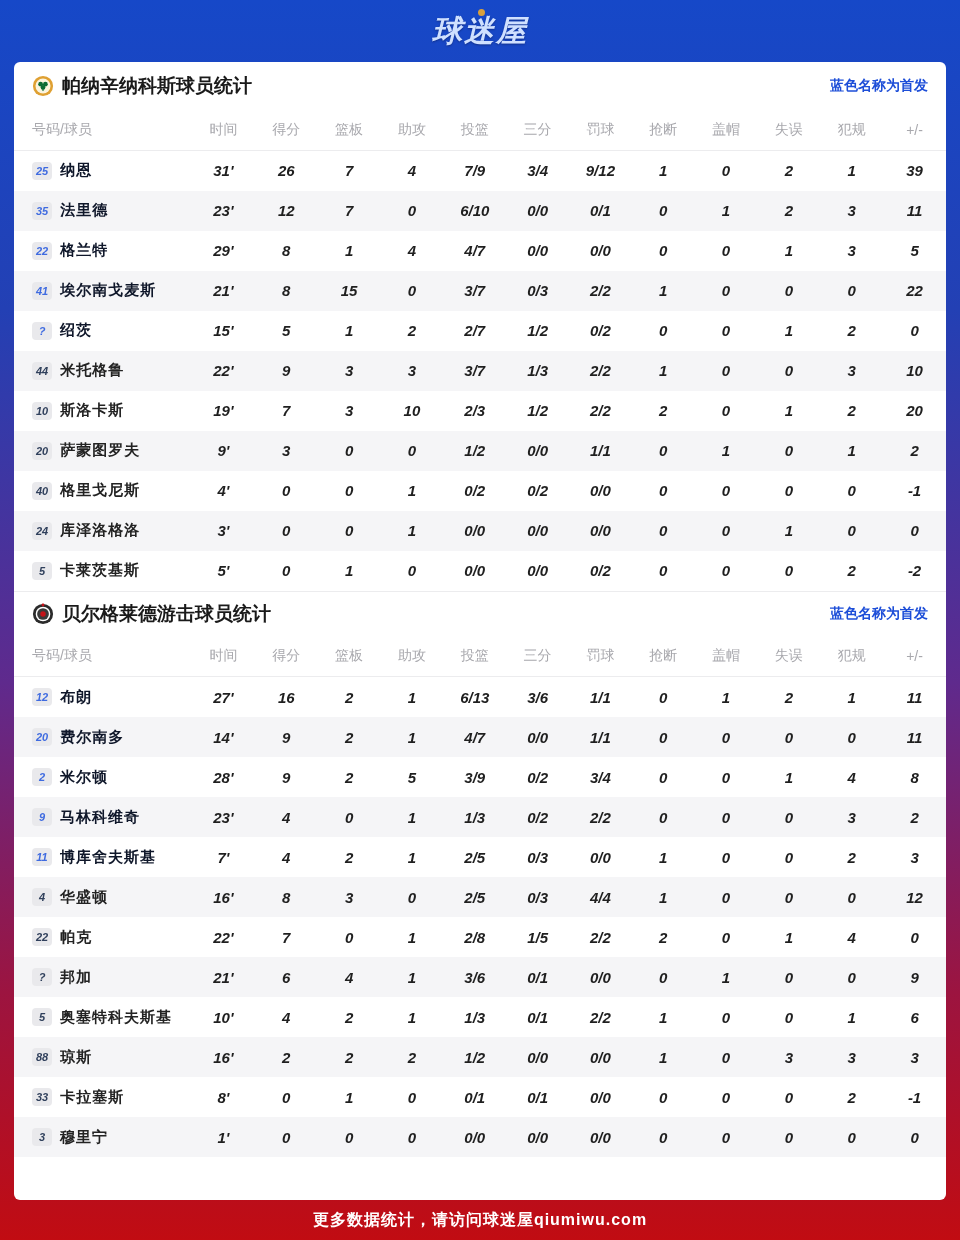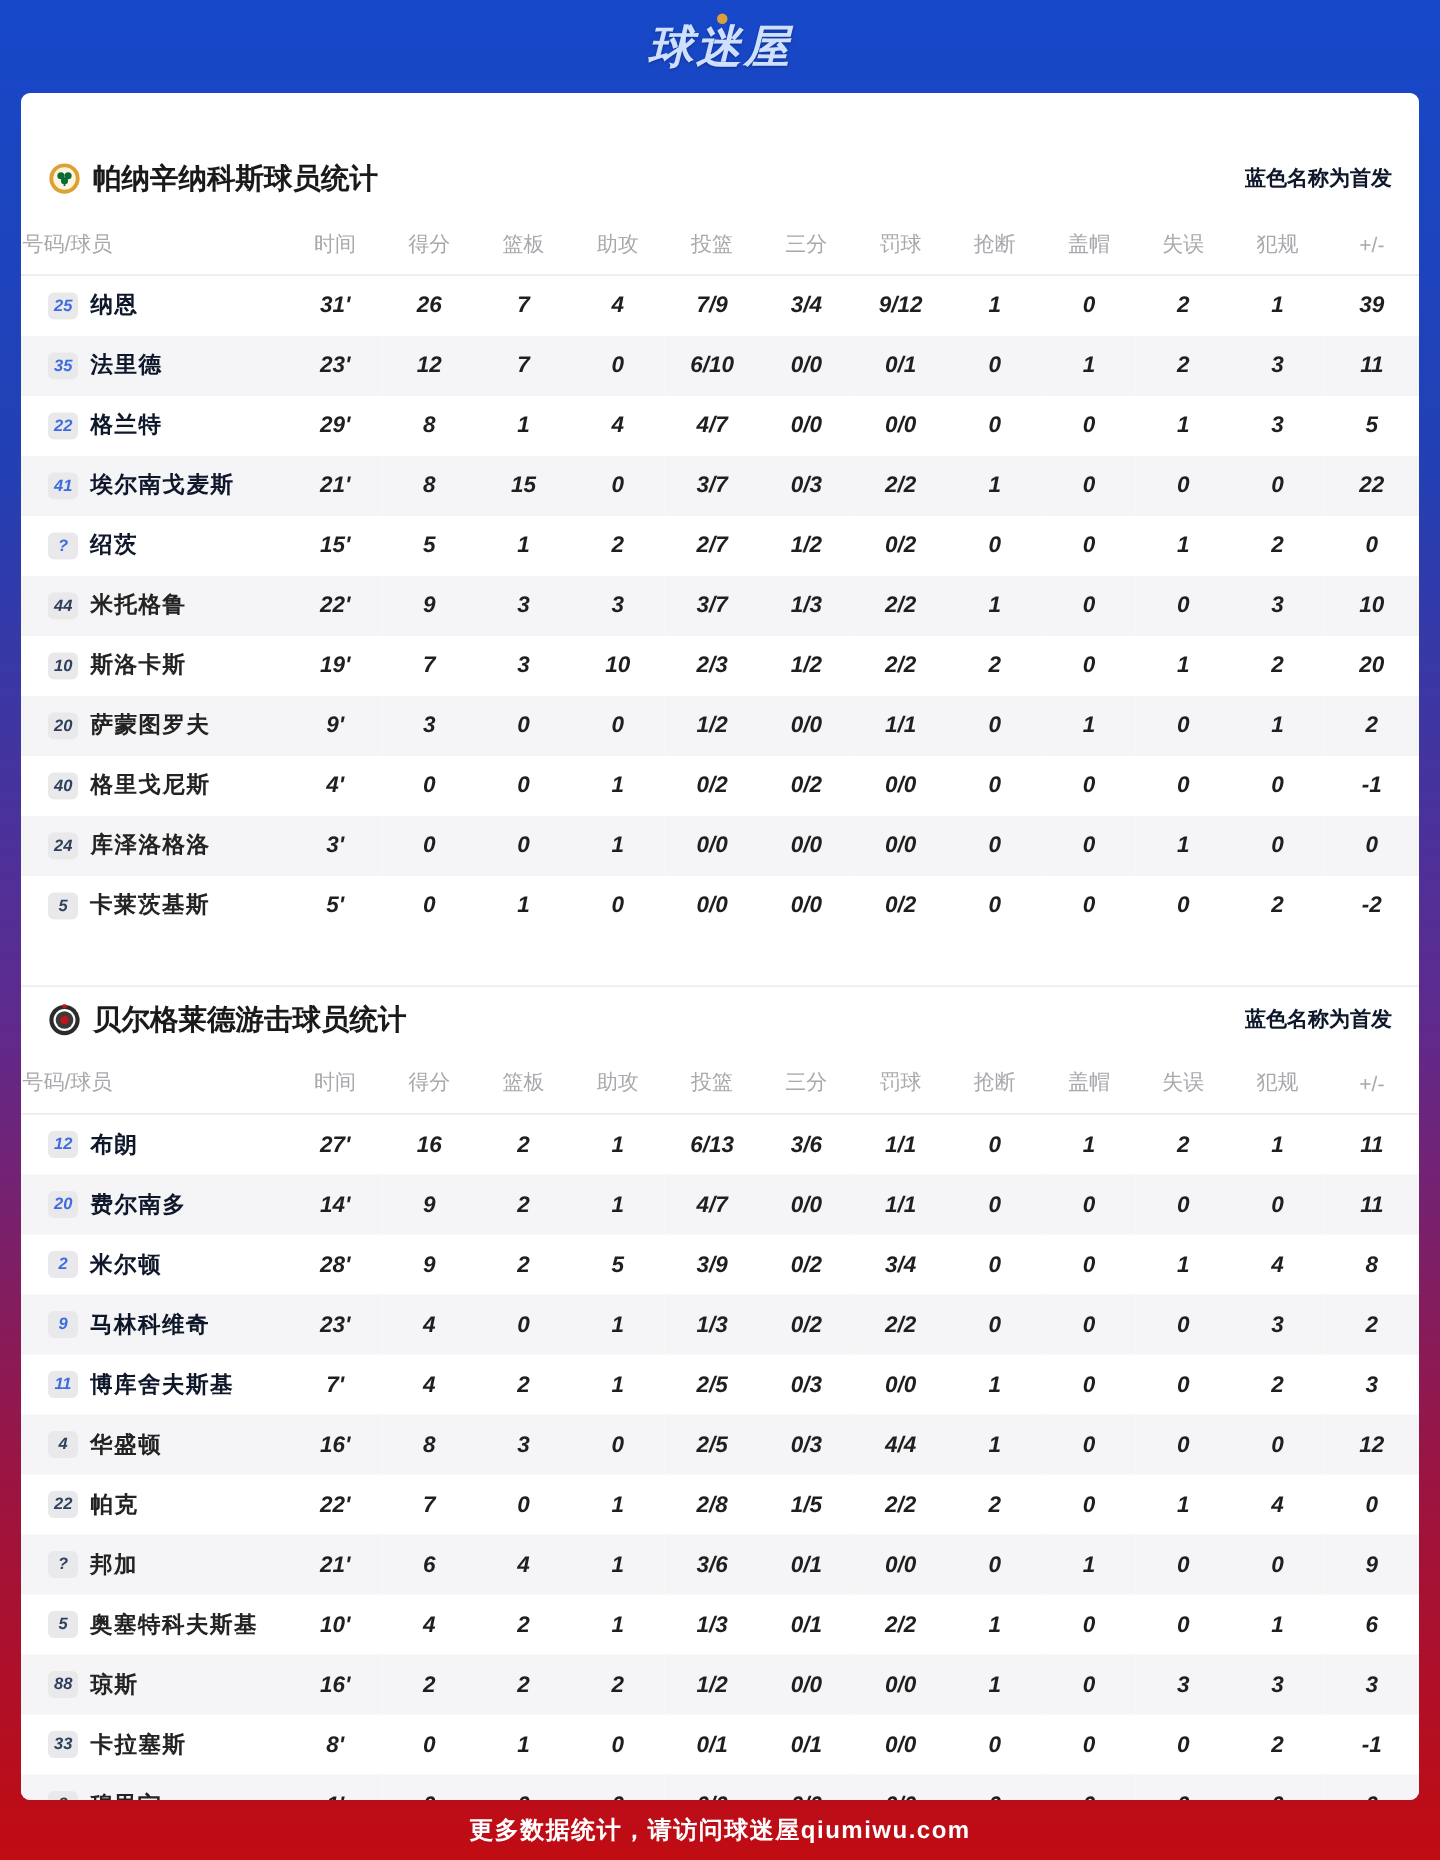--- a/index.html
+++ b/index.html
@@ -16,33 +16,33 @@
   }
   .site-logo .accent-dot {
     position:absolute; top:-2px; left:46px; width:7px; height:7px; border-radius:50%;
     background:#d9a03c; display:inline-block;
   }
   .card {
     width:932px; margin:0 14px; background:#ffffff; border-radius:6px;
     height:1138px; overflow:hidden;
   }
   .section-head {
-    height:48px; display:flex; align-items:center; padding:0 18px; gap:8px;margin-top:33px;
+    height:48px; display:flex; align-items:center; padding:0 18px; gap:8px;
   }
   .section-head.second { height:46px; border-top:1px solid #ececee; }
   .team-logo { width:22px; height:22px; flex:0 0 auto; }
   .table-title { font-size:19px; font-weight:bold; color:#1a1a1a; flex:1 1 auto; }
-  .starter-legend { font-size:14px; color:#0f172a; font-weight:bold; }
+  .starter-legend { font-size:14px; color:#1d4ed8; font-weight:bold; }
   table { width:100%; border-collapse:collapse; table-layout:fixed; }
   col.c-player { width:178px; }
   thead th {
     height:40px; font-size:14px; font-weight:normal; color:#a8a8ad;
     text-align:center; border-bottom:1px solid #ececee; padding:0;
   }
-  thead th:first-child { text-align:left; padding-left:1px; }
+  thead th:first-child { text-align:left; padding-left:18px; }
   tbody td {
     height:40px; text-align:center; font-size:15px; color:#1f1f1f;
     font-style:italic; font-weight:600; padding:0; white-space:nowrap;
   }
   tbody tr:nth-child(even) { background:#f5f5f7; }
   td.player-cell {
     text-align:left; padding-left:18px; font-style:normal; font-weight:600;
     display:flex; align-items:center; gap:8px; height:40px;
   }
   tbody tr { display:table-row;padding-left:36px; }

